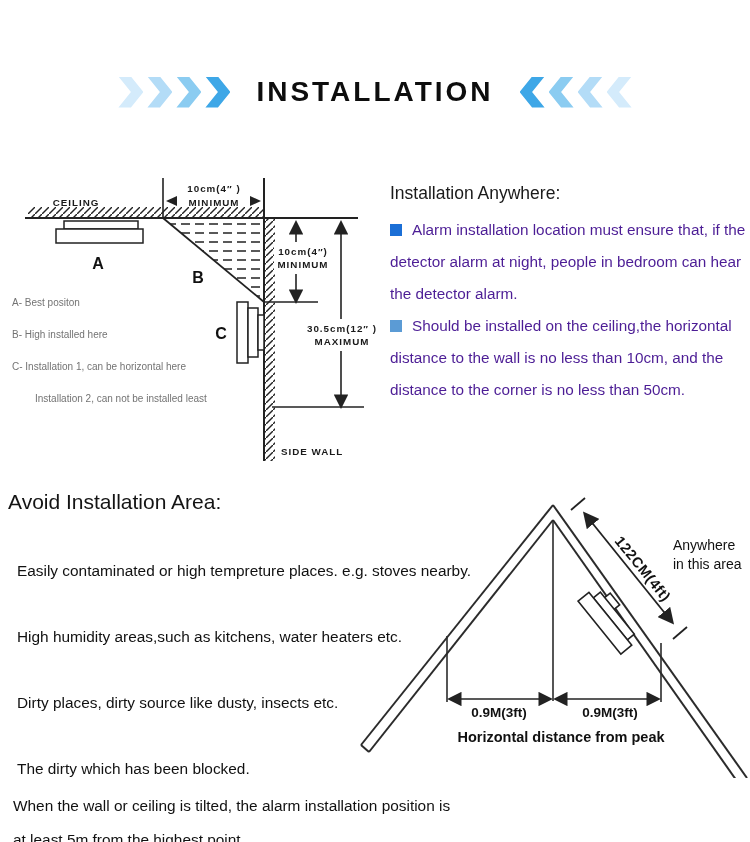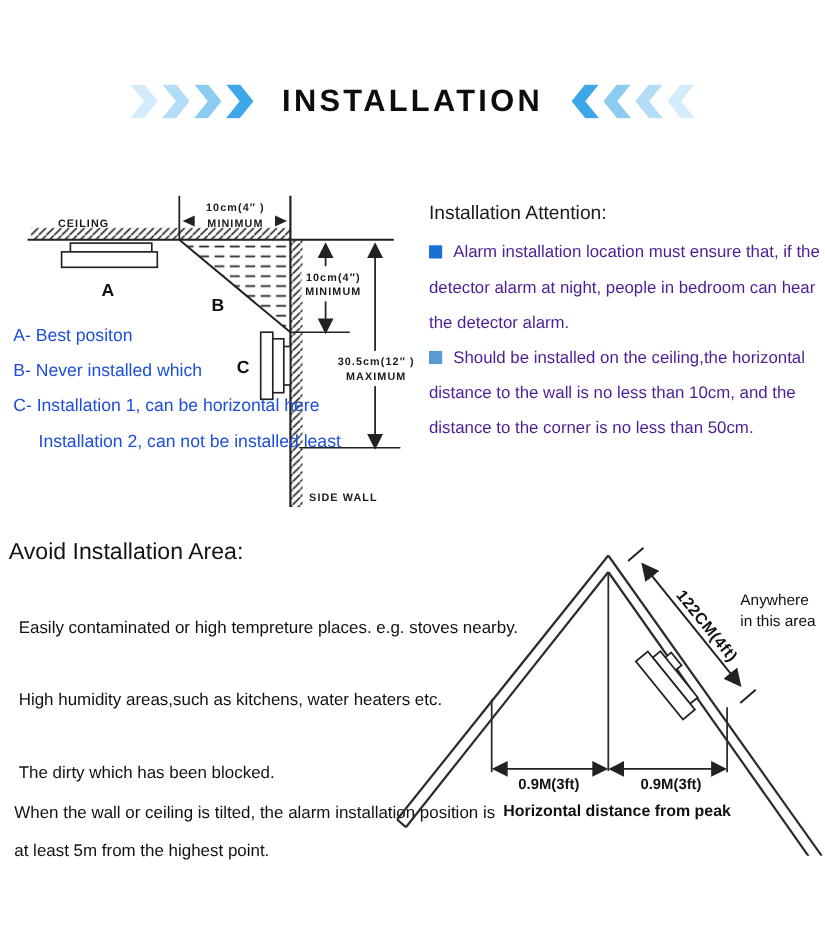--- a/index.html
+++ b/index.html
@@ -11,21 +11,21 @@
   .hdr { position:absolute; top:68px; left:0; width:750px; height:48px;
          display:flex; align-items:center; justify-content:center; gap:26px; }
   .chevrow { display:flex; gap:4px; }
   .chev { width:25px; height:31px; display:inline-block; }
   .chev.r { clip-path:polygon(0% 0%, 50% 0%, 100% 50%, 50% 100%, 0% 100%, 50% 50%); }
   .chev.l { clip-path:polygon(100% 0%, 50% 0%, 0% 50%, 50% 100%, 100% 100%, 50% 50%); }
   .ttl { font-size:28px; font-weight:700; letter-spacing:3px; color:#0d0d0d; }
 
   
   .abs { position:absolute; }
-  .legend-item { font-size:16px; color:#1d4ed8; white-space:nowrap; }
+  .legend-item { font-size:10px; color:#737373; white-space:nowrap; }
 
   .attn { position:absolute; left:390px; top:183px; width:359px; }
   .attn h2 { font-size:17.5px; font-weight:400; color:#1a1a1a; margin-bottom:10px; }
   .attn .bullet { font-size:15.3px; line-height:32px; color:#4c1d95; }
   .attn .sq { display:inline-block; width:12px; height:12px; margin-right:10px;
               position:relative; top:1px; }
 
   .avoid { position:absolute; left:8px; top:490px; width:480px; }
   .avoid h2 { font-size:21px; font-weight:400; color:#141414; margin-bottom:18px; }
   .avoid .item { font-size:15.4px; color:#111; padding-left:9px; margin-bottom:11.5px;
@@ -112,34 +112,35 @@
     <rect x="237" y="137" width="11" height="61"></rect>
     <rect x="248" y="143" width="10" height="49"></rect>
     <rect x="258" y="150" width="6" height="35"></rect>
   </g>
   <text class="biglab" x="221" y="174" text-anchor="middle">C</text>
 
   <text class="dimtxt" x="281" y="290" letter-spacing="1.6">SIDE WALL</text>
 </svg>
 
 <div class="abs legend-item" style="left:12px;top:297px">A- Best positon</div>
-<div class="abs legend-item" style="left:12px;top:329px">B- Never installed which</div>
+<div class="abs legend-item" style="left:12px;top:329px">B- High installed here</div>
 <div class="abs legend-item" style="left:12px;top:361px">C- Installation 1, can be horizontal here</div>
 <div class="abs legend-item" style="left:35px;top:393px">Installation 2, can not be installed least</div>
 
 <div class="attn">
-  <h2>Installation Attention:</h2>
+  <h2>Installation Anywhere:</h2>
   <div class="bullet"><span class="sq" style="background: rgb(27, 111, 214);"></span><span>Alarm installation location must ensure that, if the detector alarm at night, people in bedroom can hear the detector alarm.</span></div>
   <div class="bullet"><span class="sq" style="background: rgb(91, 155, 213);"></span><span>Should be installed on the ceiling,the horizontal distance to the wall is no less than 10cm, and the distance to the corner is no less than 50cm.</span></div>
 </div>
 
 <div class="avoid">
   <h2>Avoid Installation Area:</h2>
   <div class="item tight">Easily contaminated or high tempreture places. e.g. stoves nearby.</div>
   <div class="item tight">High humidity areas,such as kitchens, water heaters etc.</div>
+  <div class="item tight">Dirty places, dirty source like dusty, insects etc.</div>
   <div class="item tight">The dirty which has been blocked.</div>
   <div class="item wrap">When the wall or ceiling is tilted, the alarm installation position is at least 5m from the highest point.</div>
 </div>
 
 <svg style="left:355px;top:488px" width="395" height="290" viewBox="0 0 395 290">
   <defs>
     <marker id="ahr" viewBox="0 0 10 10" refX="8" refY="5" markerWidth="9" markerHeight="9" orient="auto-start-reverse">
       <path d="M0 0 L10 5 L0 10 z" fill="#222"></path>
     </marker>
   </defs>

